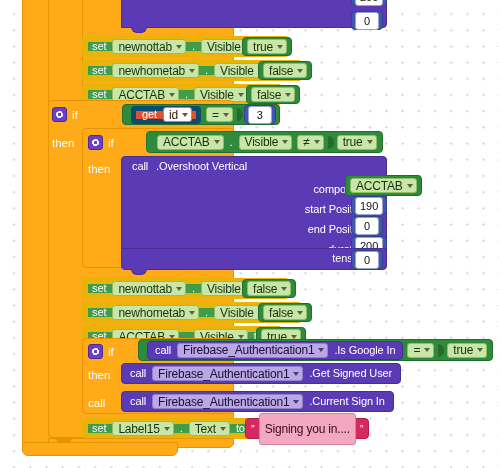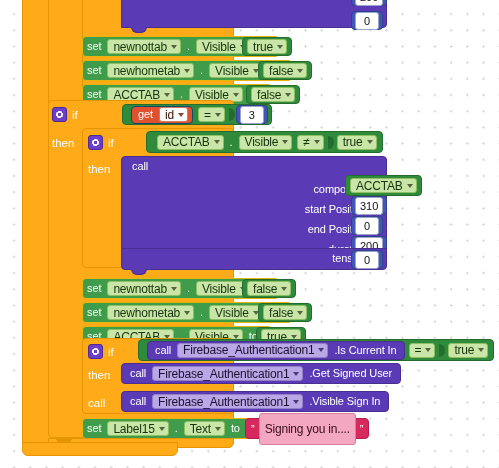--- a/index.html
+++ b/index.html
@@ -14,25 +14,25 @@
     -webkit-font-smoothing:none;
   }
   .canvas{position:absolute;inset:0;}
 
   
   .blk{position:absolute;box-sizing:border-box;}
   .orange{background:#ffab19;border:1px solid #e69400;border-radius:4px;}
 
   .row{position:absolute;display:flex;align-items:center;height:21px;
        border-radius:4px;box-sizing:border-box;white-space:nowrap;}
-  .green{background:#3f9c4a;border:1px solid #eab308;}
+  .green{background:#3f9c4a;border:6px solid #eab308;}
   .green-dark{background:#2f8a3c;border:1px solid #256d2f;}
   .purple{background:#5b3bb5;border:1px solid #472e8f;}
   .blue{background:#4256b5;border:1px solid #32418c;}
-  .red{background:#e0512f;border:1px solid #0c4a6e;}
+  .red{background:#e0512f;border:5px solid #0c4a6e;}
   .pink{background:#d6295e;border:1px solid #ad1f4c;}
 
   .lbl{color:#ffffff;font-size:11px;padding:0 4px;line-height:1;letter-spacing:-.1px;}
 
   
   .fld{display:inline-flex;align-items:center;height:15px;border-radius:3px;
        padding:0 3px 0 5px;margin:0 2px;font-size:12px;color:#1c1c1c;
        box-sizing:border-box;letter-spacing:-.2px;}
   .fld-green{background:#c9e6a8;border:1px solid #8fbf63;color:#16330c;}
   .fld-purple{background:#b9a7e6;border:1px solid #9280c7;color:#1b1030;}
@@ -215,20 +215,21 @@
     <span class="sock"></span>
     <span class="fld fld-green">
         <span>true</span>
         <i class="caret"></i>
       </span>
   </div>
 
   <div class="blk purple" style="left:121px;top:156px;width:266px;height:108px;border-radius:4px;">
     <div style="position:absolute;left:6px;top:4px;display:flex;align-items:center;">
       <span class="lbl">call</span>
+      <span class="lbl">.Overshoot Vertical</span>
     </div>
     <div style="position:absolute;right:6px;top:26px;display:flex;align-items:center;">
       <span class="lbl">component</span>
       <span class="sock"></span>
     </div>
     <div style="position:absolute;right:6px;top:46px;display:flex;align-items:center;">
       <span class="lbl">start Position</span>
       <span class="sock"></span>
     </div>
     <div style="position:absolute;right:6px;top:66px;display:flex;align-items:center;">
@@ -241,21 +242,21 @@
     </div>
   </div>
 
   <div class="row green-dark" style="left:345px;top:175px;height:21px;padding:0 2px;">
     <span class="fld fld-green">
         <span>ACCTAB</span>
         <i class="caret"></i>
       </span>
   </div>
   <div class="row blue" style="left:351px;top:196px;height:19px;padding:0 3px;">
-    <span class="num">310</span>
+    <span class="num">190</span>
   </div>
   <div class="row blue" style="left:351px;top:216px;height:19px;padding:0 3px;">
     <span class="num">0</span>
   </div>
   <div class="row blue" style="left:351px;top:236px;height:19px;padding:0 3px;">
     <span class="num">200</span>
   </div>
   <div class="blk purple" style="left:121px;top:248px;width:266px;height:22px;border-radius:0 0 4px 4px;">
     <div style="position:absolute;right:6px;top:3px;display:flex;align-items:center;">
       <span class="lbl">tension</span>
@@ -344,21 +345,21 @@
     <span class="kw">call</span>
   </div>
 
   <div class="row green-dark" style="left:138px;top:339px;height:22px;padding:0 3px 0 8px;">
     <span class="row purple" style="position:relative;left:0;top:0;height:19px;padding:0 3px;">
       <span class="lbl">call</span>
       <span class="fld fld-purple">
           <span>Firebase_Authentication1</span>
           <i class="caret"></i>
         </span>
-      <span class="lbl">.Is Current In</span>
+      <span class="lbl">.Is Google In</span>
     </span>
     <span class="fld fld-green" style="margin-left:4px;">
         <span>=</span>
         <i class="caret"></i>
       </span>
     <span class="sock"></span>
     <span class="fld fld-green">
         <span>true</span>
         <i class="caret"></i>
       </span>
@@ -372,21 +373,21 @@
       </span>
     <span class="lbl">.Get Signed User</span>
   </div>
 
   <div class="row purple" style="left:121px;top:391px;height:21px;padding:0 4px;">
     <span class="lbl">call</span>
     <span class="fld fld-purple">
         <span>Firebase_Authentication1</span>
         <i class="caret"></i>
       </span>
-    <span class="lbl">.Visible Sign In</span>
+    <span class="lbl">.Current Sign In</span>
   </div>
 
   <div class="row green" style="left:82px;top:418px;">
     <span class="lbl">set</span>
     <span class="fld fld-green">
         <span>Label15</span>
         <i class="caret"></i>
       </span>
     <span class="lbl">.</span>
     <span class="fld fld-green">

